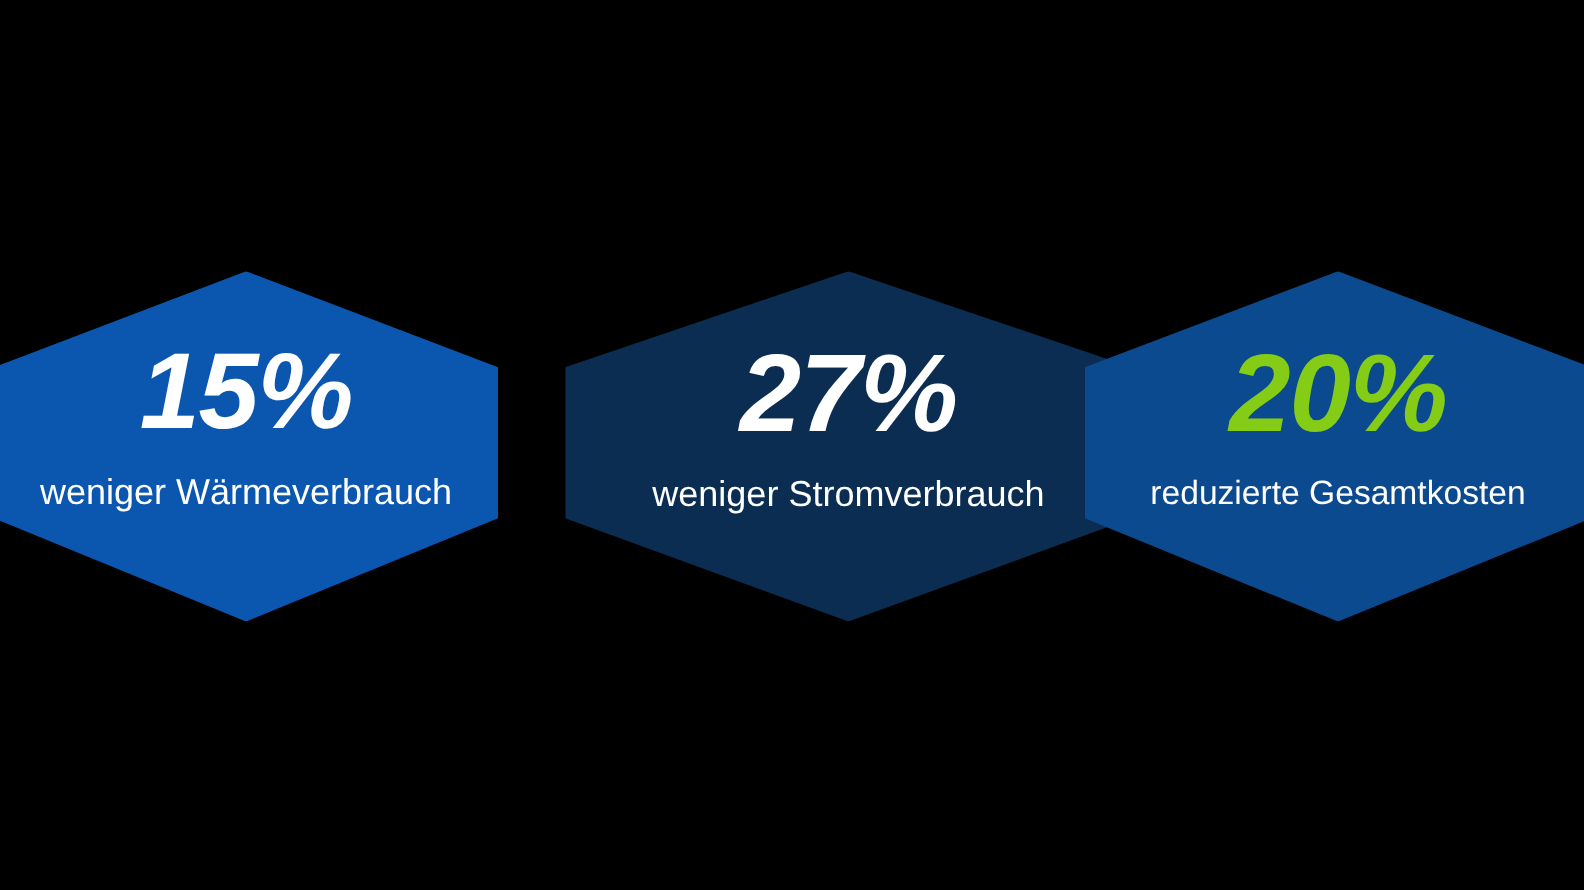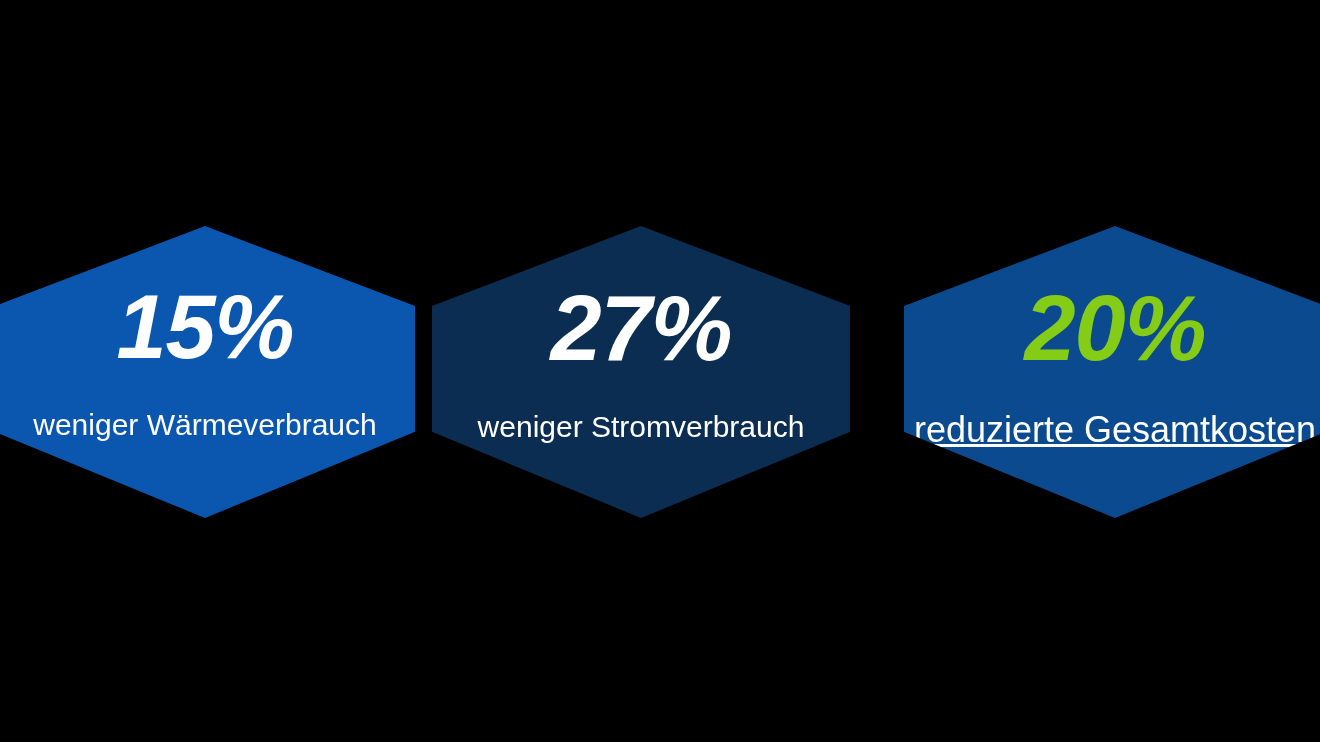--- a/index.html
+++ b/index.html
@@ -35,22 +35,22 @@
     clip-path: polygon(50% 0%, 100% 27.4%, 100% 70.5%, 50% 100%, 0% 70.5%, 0% 27.4%);
   }
   
   .hex-1 {
     left: -5px;
     width: 420px;
     background: #0B57AF;
   }
   
   .hex-2 {
-    left: 432px;
-    width: 418px;
+    left: 471px;
+    width: 472px;
     background: #0C2D52;
   }
   
   .hex-3 {
     left: 904px;
     width: 422px;
     background: #0B4A8F;
   }
 
   .hex-value {
@@ -62,31 +62,31 @@
     letter-spacing: -1px;
     margin-top: 56px;
     white-space: nowrap;
     text-align: right;
   }
   .hex-label {
     color: #ffffff;
     font-weight: 300;
     font-size: 30px;
     line-height: 1.1;
-    margin-top: 36px;
+    margin-top: 22px;
     white-space: nowrap;
     text-align: center;
   }
   
   .hex-1 .hex-value { font-size: 90px; }
   .hex-2 .hex-value { font-size: 92px; }
   .hex-3 .hex-value { font-size: 92px; }
   .hex-1 .hex-label { font-size: 30px; }
   .hex-2 .hex-label { font-size: 30px; text-align: center; }
-  .hex-3 .hex-label { font-size: 36px; text-decoration: underline; }
+  .hex-3 .hex-label { font-size: 28px; }
 </style>
 </head>
 <body style="background: rgb(0, 0, 0);">
 
 <div id="stage" style="background: rgb(0, 0, 0);">
   <div class="hex-row">
 
     <div class="hex hex-1" style="background: rgb(11, 87, 175);">
       <div class="hex-value" style="color: rgb(255, 255, 255);">15%</div>
       <div class="hex-label" style="color: rgb(255, 255, 255);">weniger Wärmeverbrauch</div>

